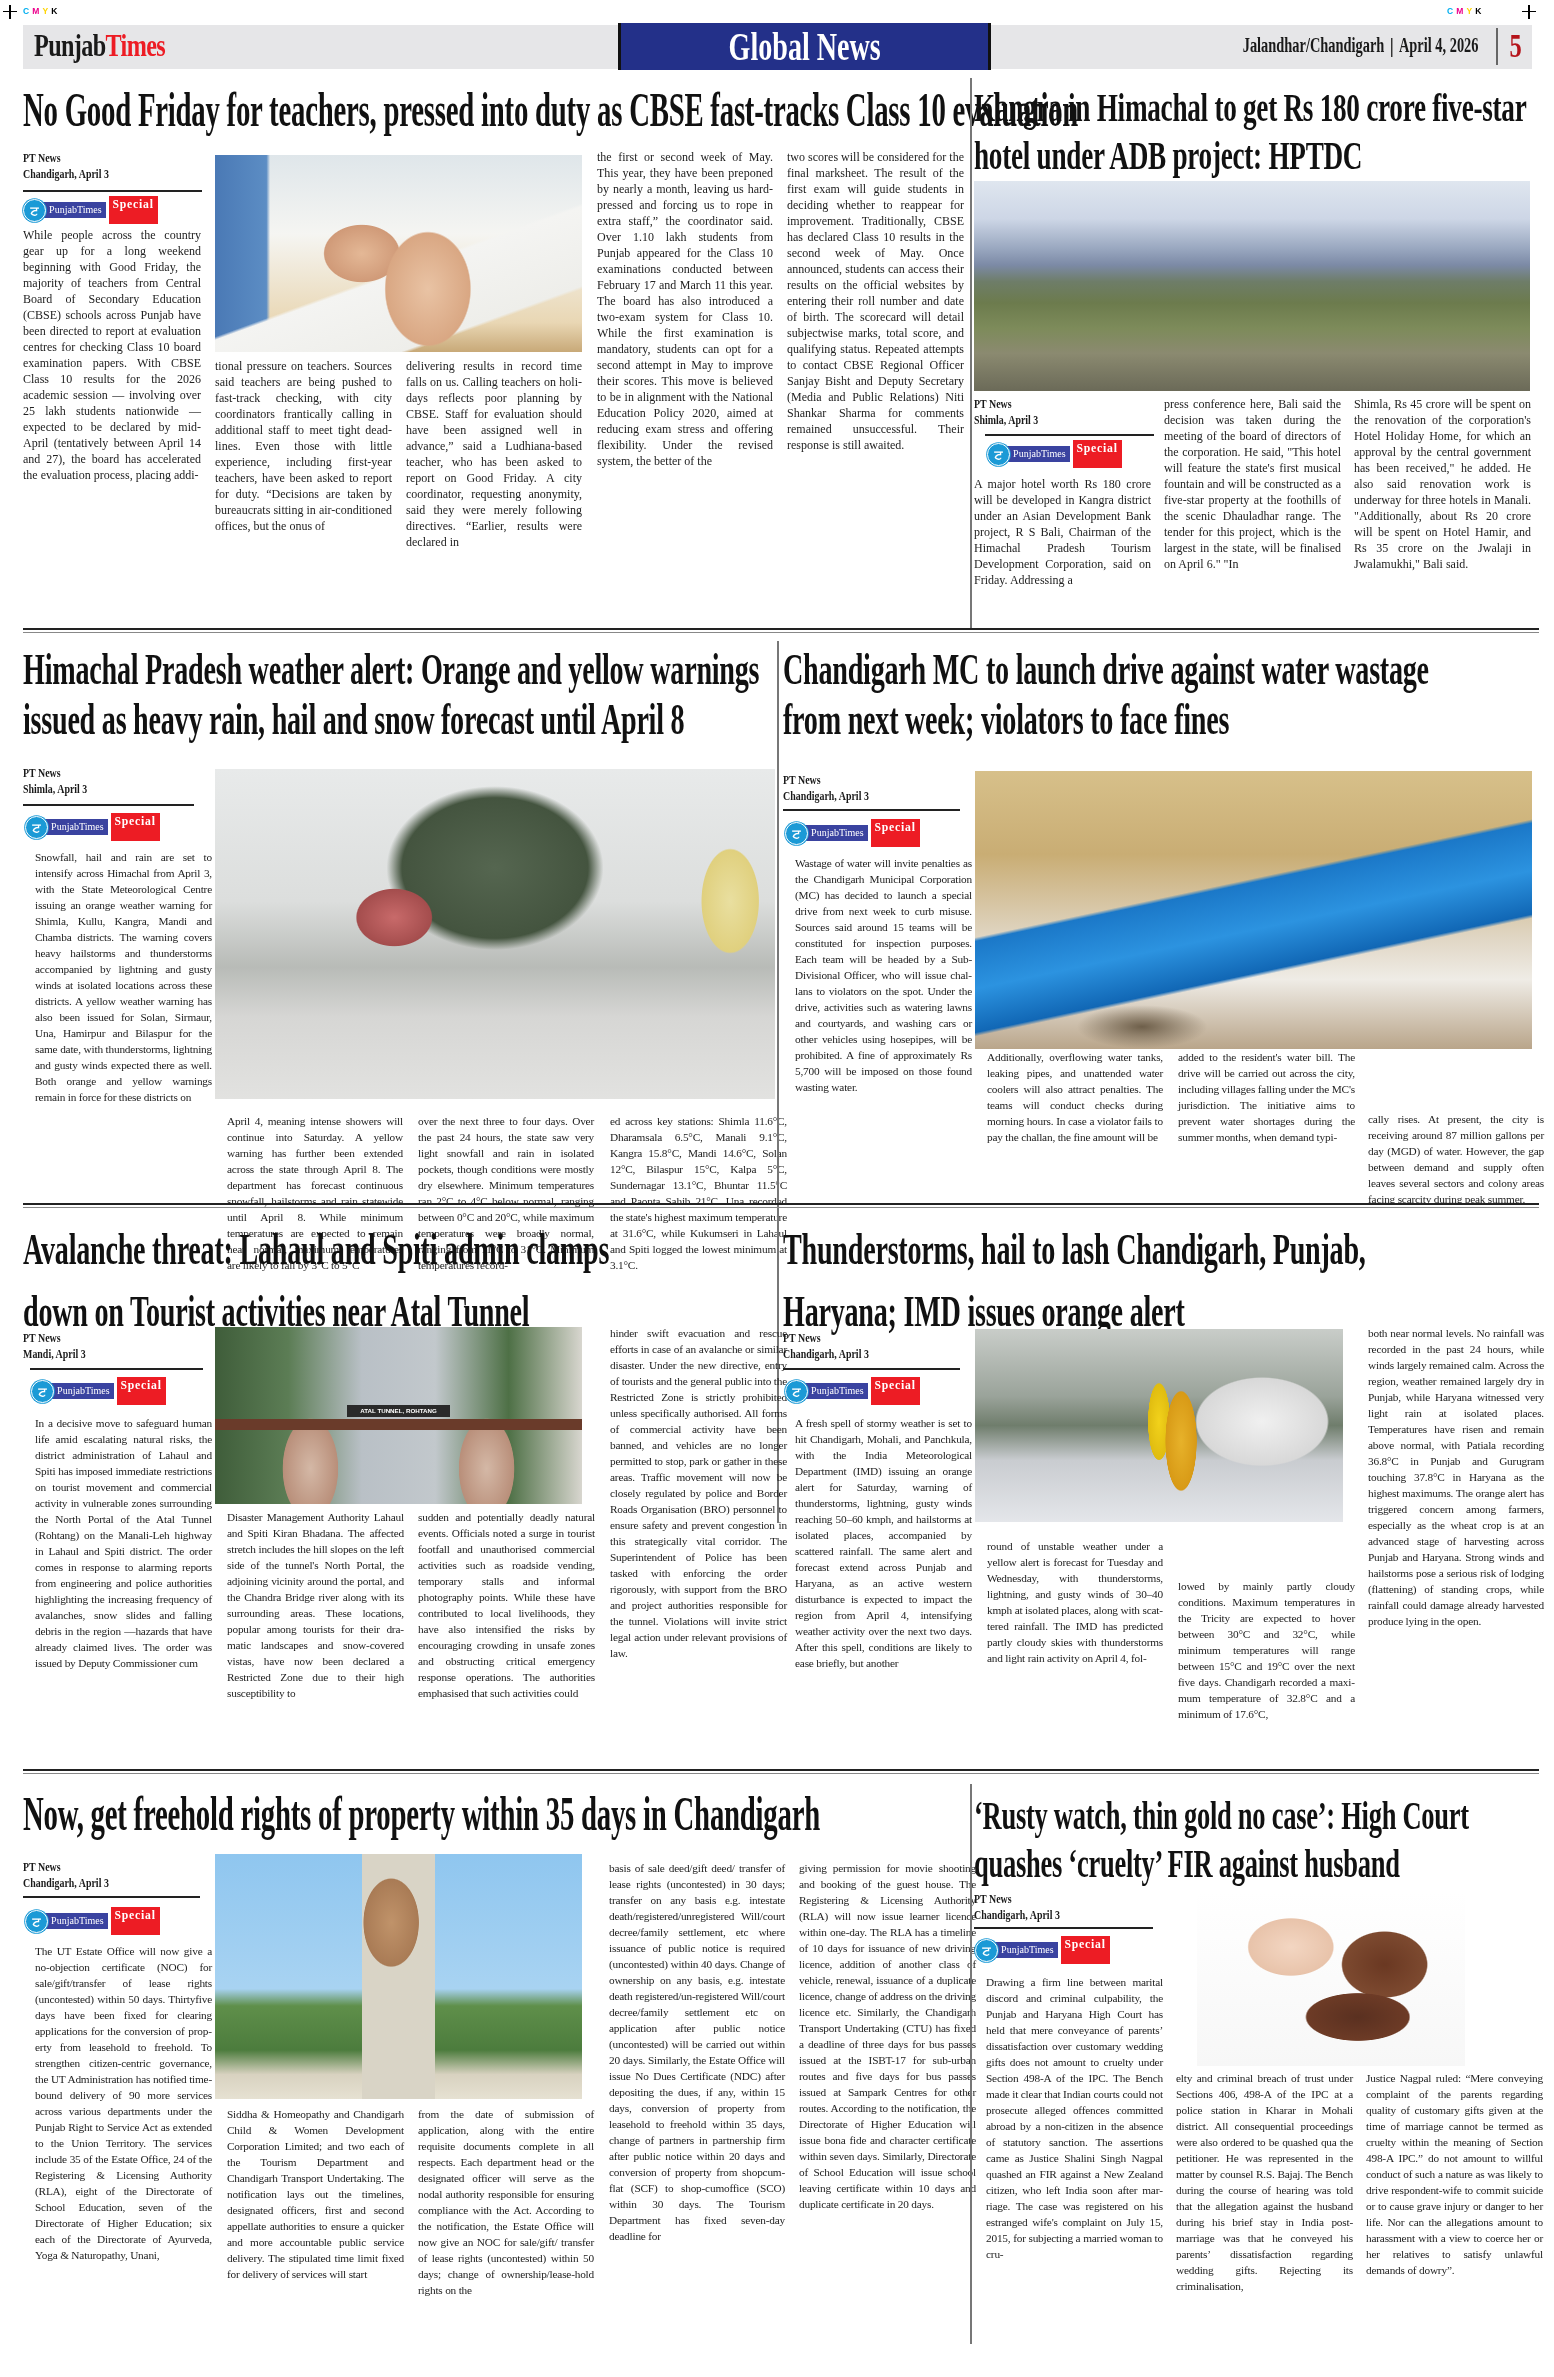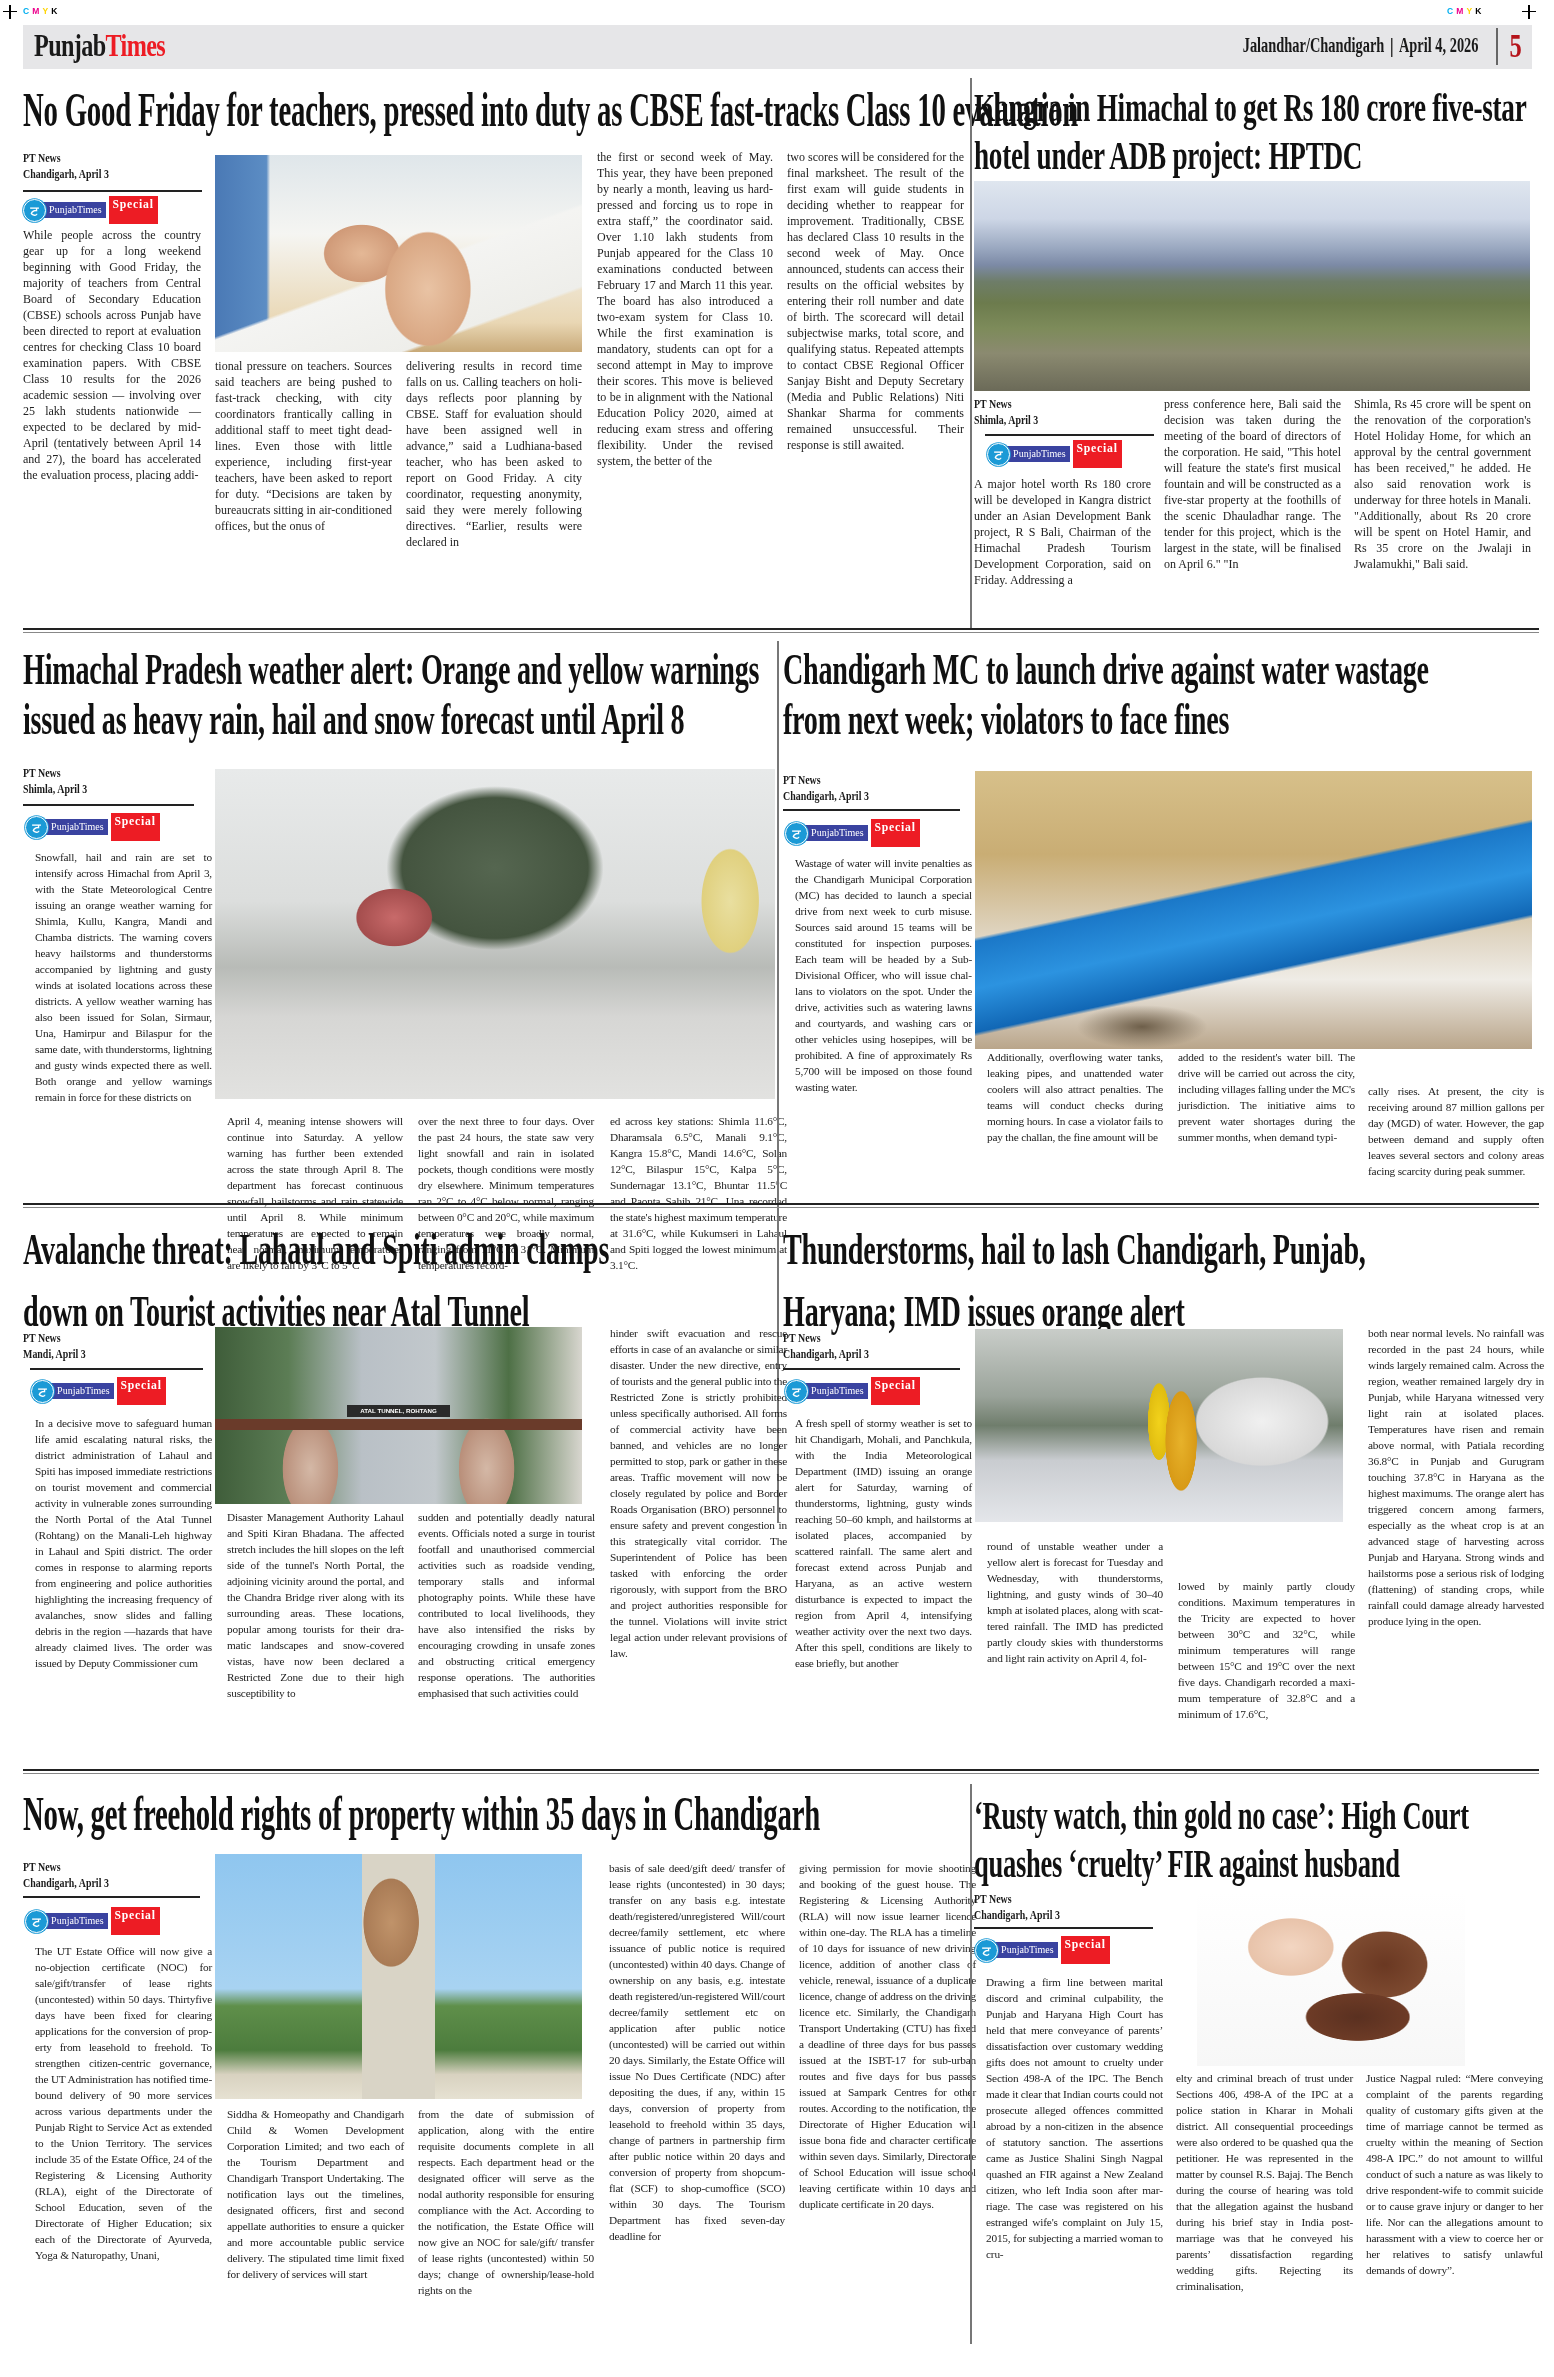--- a/index.html
+++ b/index.html
@@ -83,20 +83,23 @@
 
 <div class="cross" style="left:3.1px;"></div>
 <div class="reg" style="left:23px;"><span class="c">C</span><span class="m">M</span><span class="y">Y</span><span class="k">K</span></div>
 <div class="reg" style="left:1447px;"><span class="c">C</span><span class="m">M</span><span class="y">Y</span><span class="k">K</span></div>
 <div class="cross" style="left:1522px;"></div>
 
 <header class="masthead">
   <div class="brand">
     <span class="p">Punjab</span><span class="t">Times</span>
   </div>
+  <div class="section-box">
+    <span>Global News</span>
+  </div>
   <div class="dateline">
     <span>Jalandhar/Chandigarh</span><span class="sep"></span><span>April 4, 2026</span>
   </div>
   <div class="pgsep"></div>
   <div class="pgno">5</div>
 </header>
 
 <article class="art">
   <h1 class="headline" style="left:23px; top:84px; font-size:48px; line-height:51px; transform:scaleX(0.6);">
     <span class="ln">No Good Friday for teachers, pressed into duty as CBSE fast-tracks Class 10 evaluation</span>
@@ -180,21 +183,21 @@
   <div class="rule" style="left:783px; top:809px; width:177px;"></div>
   <div class="badge" style="left:785px; top:824px;">
     <span class="logo">ਟ</span>
     <span class="pt">PunjabTimes</span>
     <span class="sp">Special</span>
   </div>
   <div class="photo ph-water" style="left:975px; top:771px; width:557px; height:278px;" title="Leaking blue water pipe"></div>
   <p class="col narrow" style="left:783px; top:855px; width:177px;">Wastage of water will invite penalties as the Chandigarh Municipal Corporation (MC) has decided to launch a spe­cial drive from next week to curb misuse. Sources said around 15 teams will be con­stituted for inspection pur­poses. Each team will be headed by a Sub-Divisional Officer, who will issue chal­lans to violators on the spot. Under the drive, activities such as watering lawns and courtyards, and washing cars or other vehicles using hosepipes, will be prohibited. A fine of approximately Rs 5,700 will be imposed on those found wasting water.</p>
   <p class="col narrow" style="left:975px; top:1049px; width:176px;">Additionally, overflowing water tanks, leaking pipes, and unattended water coolers will also attract penalties. The teams will conduct checks during morning hours. In case a violator fails to pay the chal­lan, the fine amount will be</p>
   <p class="col narrow" style="left:1166px; top:1049px; width:177px;">added to the resident's water bill. The drive will be carried out across the city, including villages falling under the MC's jurisdiction. The initiative aims to prevent water short­ages during the summer months, when demand typi-</p>
-  <p class="col narrow" style="left:1356px; top:1083px; width:176px;">cally rises. At present, the city is receiving around 87 million gallons per day (MGD) of water. However, the gap between demand and supply often leaves several sectors and colony areas facing scarci­ty during peak summer.</p>
+  <p class="col narrow" style="left:1356px; top:1111px; width:176px;">cally rises. At present, the city is receiving around 87 million gallons per day (MGD) of water. However, the gap between demand and supply often leaves several sectors and colony areas facing scarci­ty during peak summer.</p>
 </article>
 
 <div class="hrule2" style="left:23px; top:1203px; width:1516px;"></div>
 
 <article class="art">
   <h2 class="headline" style="left:23px; top:1219px; font-size:44px; line-height:62px; transform:scaleX(0.64);">
     <span class="ln">Avalanche threat: Lahaul and Spiti admin clamps</span>
     <span class="ln">down on Tourist activities near Atal Tunnel</span>
   </h2>
   <div class="byline" style="left:23px; top:1331px;">

